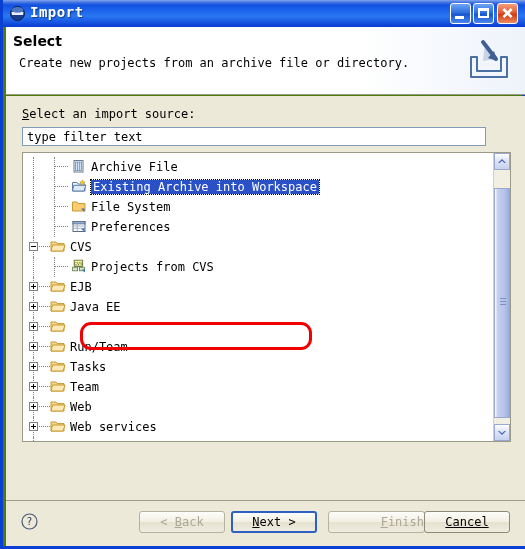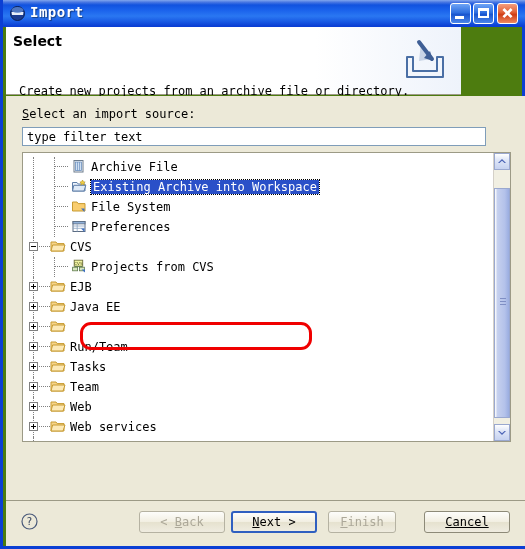--- a/index.html
+++ b/index.html
@@ -97,42 +97,41 @@
   }
   .glyph-close {
     position: absolute;
     left: 0; top: 0; width: 100%; height: 100%;
   }
 
   
   #header {
     position: absolute;
     left: 3px; top: 27px;
-    width: 455px;
+    width: 519px;
     height: 68px;
     background: linear-gradient(to right, #ffffff 55%, #ffffff 68%, #eef3fb 100%);
     border-bottom: 1px solid #9c9a86;
     box-sizing: border-box;
   }
   #header-title {
     position: absolute;
     left: 7px; top: 6px;
     font-family: "DejaVu Sans", sans-serif;
     font-size: 14px;
     font-weight: bold;
     color: #000000;
   }
   #header-desc {
     position: absolute;
     left: 13px; top: 29px;
     font-family: "DejaVu Sans Mono", monospace;
     font-size: 12px;
     color: #000000;
     white-space: nowrap;
-    margin-top: 28px;
   }
   #header-icon {
     position: absolute;
     right: 10px; top: 10px;
     width: 52px; height: 50px;
   }
 
   
   #content {
     position: absolute;
@@ -329,21 +328,21 @@
     padding: 0;
   }
   .btn.disabled { color: #aca899; border-color: #b5b2a2; }
   .btn.focused {
     border: 2px solid #2f5fc0;
     line-height: 18px;
   }
   .btn u { text-decoration: underline; }
   #btn-back   { left: 133px; width: 86px; }
   #btn-next   { left: 225px; width: 86px; }
-  #btn-finish { left: 322px; width: 68px; }
+  #btn-finish { left: 322px; width: 97px; text-align: right; }
   #btn-cancel { left: 418px; width: 86px; text-decoration: underline; }
 </style>
 </head>
 <body>
 
 <div id="window">
 
   <div id="titlebar">
     <div class="tb-glow"></div>
 

